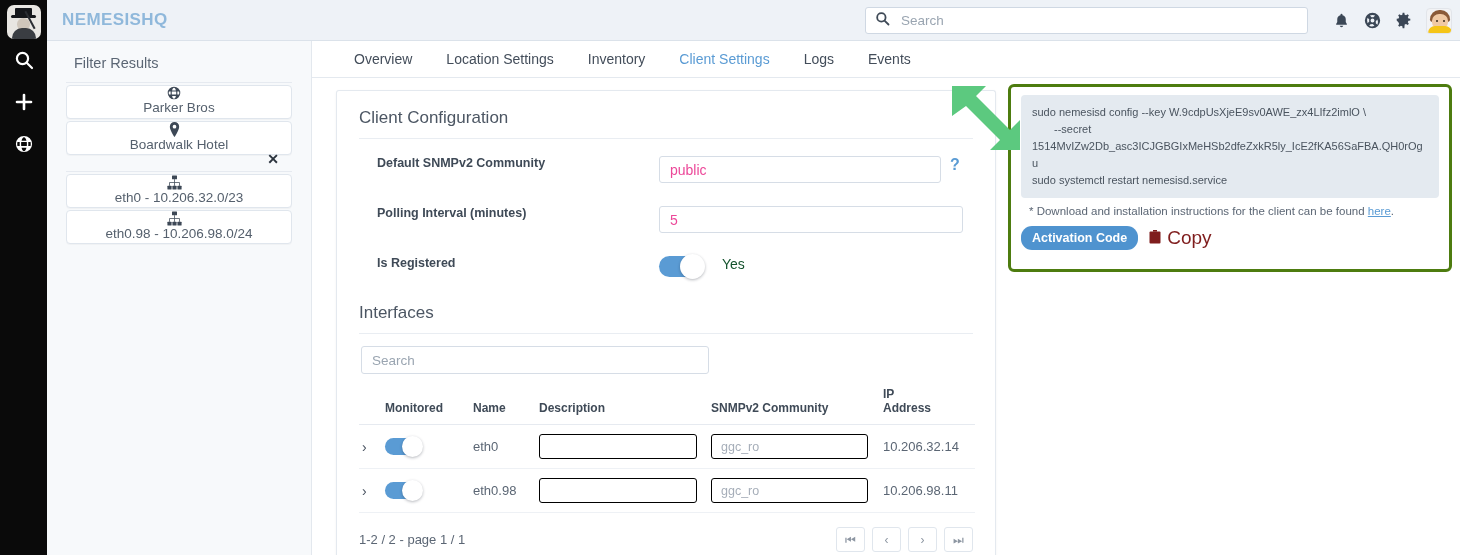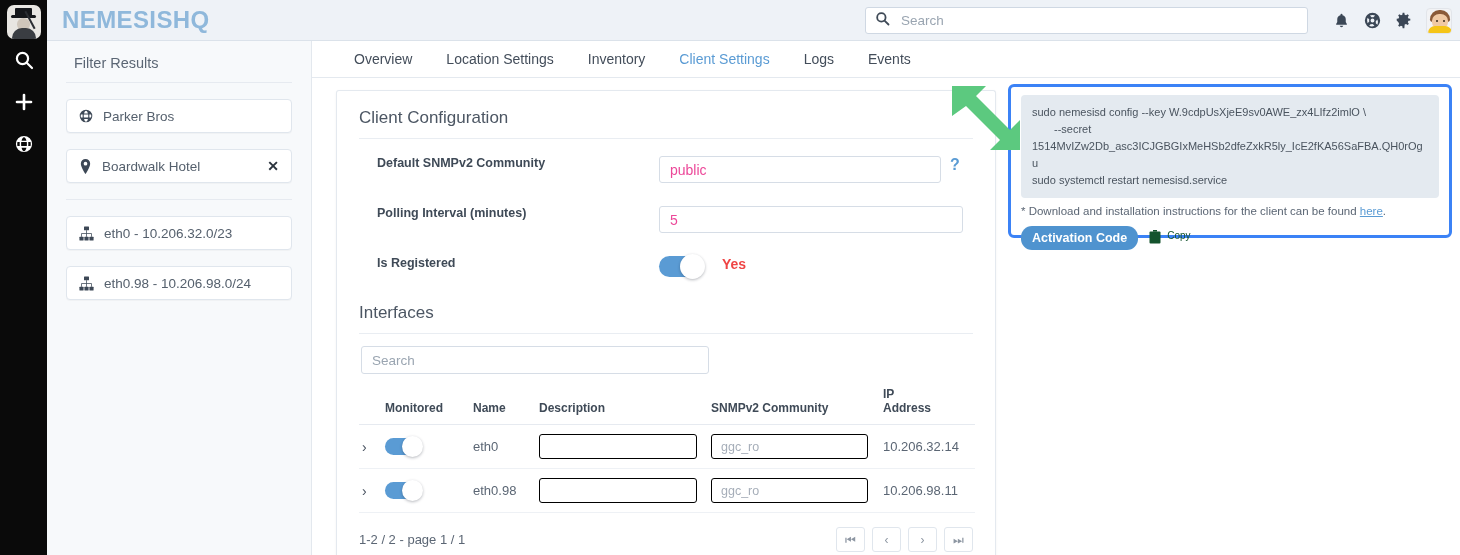--- a/index.html
+++ b/index.html
@@ -54,21 +54,21 @@
   
   .topbar {
     position: absolute; left: 47px; top: 0;
     width: 1413px; height: 41px;
     background: #eef2f7;
     border-bottom: 1px solid #dbe2ea;
     display: flex; align-items: center;
   }
   .brand {
     margin-left: 15px;
-    font-size: 24px; font-weight: bold; letter-spacing: .4px;
+    font-size: 17px; font-weight: bold; letter-spacing: .4px;
     color: #8fb8db;
   }
   .searchwrap {
     position: absolute; left: 818px; top: 7px;
     width: 443px; height: 27px;
     background: #ffffff; border: 1px solid #cfd8e3; border-radius: 3px;
     display: flex; align-items: center; padding: 0 9px;
   }
   .searchwrap svg { color: #3f4a57; flex: none; }
   .searchwrap input {
@@ -107,25 +107,26 @@
     width: 265px; height: 514px;
     background: #f7f9fb;
     border-right: 1px solid #e3e8ee;
   }
   .filter-title {
     padding: 14px 0 11px 27px;
     font-size: 14.5px; color: #5b6674;
   }
   .sb-sep { height: 1px; background: #e6eaf0; margin: 0 19px; }
   .chip {
-    margin: 16px 19px 0 19px; height: 34px;
+    margin: 2px 19px 0 19px; height: 34px;
     background: #ffffff; border: 1px solid #e0e6ed; border-radius: 4px;
     display: flex; align-items: center; padding: 0 12px;
     font-size: 13.5px; color: #55606d; cursor: pointer;
     box-shadow: 0 1px 1px rgba(16,24,40,.03);
+    flex-direction: column;
   }
   .chip .ci { color: #3d4856; flex: none; display: flex; margin-right: 10px; }
   .chip .cx {
     margin-left: auto; color: #2b333d; font-size: 14px; font-weight: bold;
     cursor: pointer; line-height: 1;
   }
   .sb-sep2 { height: 1px; background: #e6eaf0; margin: 16px 19px 0 19px; }
 
   
   .main {
@@ -171,21 +172,21 @@
   }
   .toggle {
     width: 44px; height: 21px; border-radius: 11px;
     background: #5a9bd4; position: relative; cursor: pointer; flex: none;
   }
   .toggle .knob {
     position: absolute; right: -2px; top: -2px;
     width: 25px; height: 25px; border-radius: 50%;
     background: #ffffff; box-shadow: 0 1px 3px rgba(16,24,40,.3);
   }
-  .toggle-text { margin-left: 19px; font-size: 14px; color: #ef4444; font-weight: bold; }
+  .toggle-text { margin-left: 19px; font-size: 14px; color: #14532d; }
 
   .tsearch {
     margin: 12px 0 0 24px; width: 348px; height: 28px;
     border: 1px solid #d6dde6; border-radius: 3px;
     font-size: 13.5px; color: #6a7480; padding: 0 10px; outline: none;
     font-family: "Liberation Sans", sans-serif;
   }
   .tsearch::placeholder { color: #9aa5b1; }
 
   table.itbl { width: 616px; margin: 13px 0 0 22px; border-collapse: collapse; }
@@ -224,44 +225,44 @@
   .pagebtns { margin-left: auto; display: flex; gap: 7px; }
   .pbtn {
     width: 29px; height: 25px; border: 1px solid #e0e6ed; border-radius: 3px;
     background: #ffffff; color: #8d96a2; font-size: 12px;
     display: flex; align-items: center; justify-content: center; cursor: pointer;
   }
 
   
   .actpanel {
     position: absolute; left: 1008px; top: 84px;
-    width: 444px; height: 154px;
-    border: 3px solid #3b82f6; border-radius: 6px;
+    width: 444px; height: 188px;
+    border: 3px solid #4d7c0f; border-radius: 6px;
     background: #ffffff; padding: 8px 10px;
   }
   .codebox {
     background: #e4eaf0; border-radius: 4px;
     padding: 9px 11px; font-size: 11px; line-height: 17px;
     color: #4a545f; word-break: break-all;
   }
   .codebox .ln { white-space: pre-wrap; }
   .codebox .ln.indent { padding-left: 22px; }
   .actnote {
-    margin-top: 7px; font-size: 11.5px; color: #5b6674;
+    margin-top: 7px; font-size: 11.5px; color: #5b6674; margin-left: 8px;
   }
   .actnote a { color: #5a9bd4; }
   .actrow { display: flex; align-items: center; gap: 11px; margin-top: 9px; }
   .actbtn {
     background: #4f93cf; color: #ffffff; border: none; border-radius: 11px;
     font-size: 12.5px; font-weight: bold; padding: 5px 11px; cursor: pointer;
     font-family: "Liberation Sans", sans-serif;
   }
   .copylink {
-    display: flex; align-items: flex-start; gap: 6px;
-    color: #14532d; font-size: 10px; cursor: pointer;
+    display: flex; align-items: center; gap: 6px;
+    color: #7f1d1d; font-size: 19px; cursor: pointer;
   }
 
   
   .arrow {
     position: absolute; left: 948px; top: 82px;
     width: 86px; height: 72px; pointer-events: none;
   }
 </style>
 </head>
 <body>

